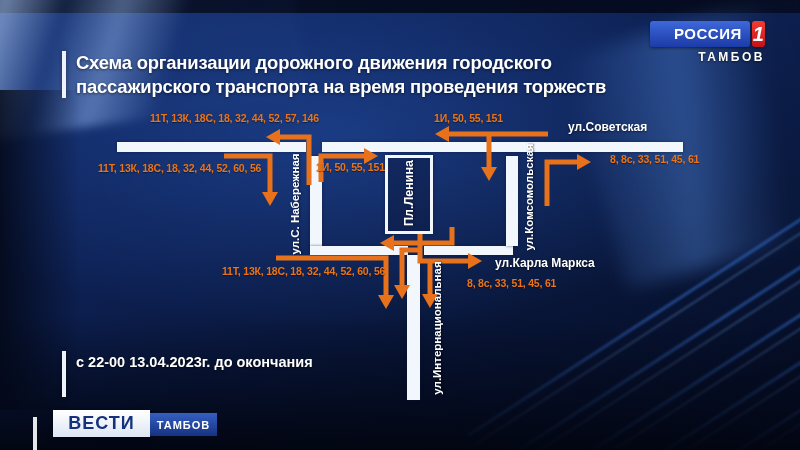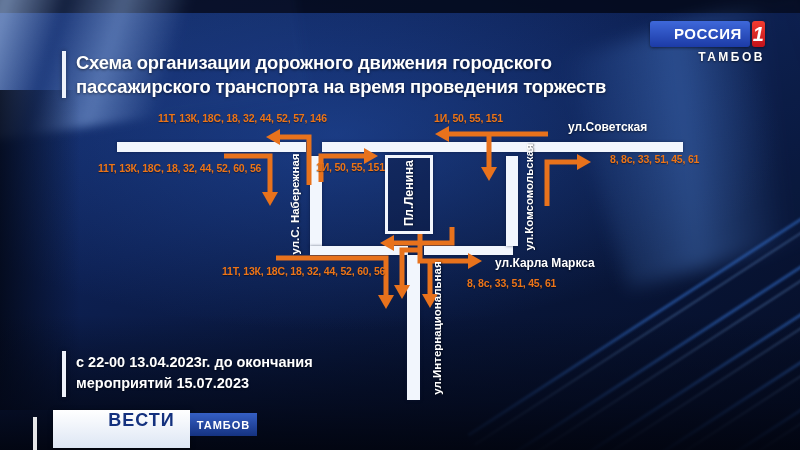--- a/index.html
+++ b/index.html
@@ -95,37 +95,36 @@
     <path d="M430,261 L430,294"></path>
     <polygon points="430,308 422,294 438,294" fill="#e8721c" stroke="none"></polygon>
   </svg>
 
   <div class="street-label" style="left:568px;top:120px;">ул.Советская</div>
   <div class="street-label" style="left:495px;top:256px;">ул.Карла Маркса</div>
   <div class="street-label vert" style="left:240px;top:198px;width:110px;font-size:11.5px;">ул.С. Набережная</div>
   <div class="street-label vert" style="left:469px;top:191px;width:120px;font-size:11.5px;">ул.Комсомольская</div>
   <div class="street-label vert" style="left:362px;top:322px;width:150px;font-size:11.5px;">ул.Интернациональная</div>
 
-  <div class="rlabel" style="left:150px;top:112px;margin-left:8px;">11Т, 13К, 18С, 18, 32, 44, 52, 57, 146</div>
+  <div class="rlabel" style="left:150px;top:112px;">11Т, 13К, 18С, 18, 32, 44, 52, 57, 146</div>
   <div class="rlabel" style="left:98px;top:162px;">11Т, 13К, 18С, 18, 32, 44, 52, 60, 56</div>
   <div class="rlabel" style="left:316px;top:161px;">1И, 50, 55, 151</div>
   <div class="rlabel" style="left:434px;top:112px;">1И, 50, 55, 151</div>
   <div class="rlabel" style="left:610px;top:153px;">8, 8с, 33, 51, 45, 61</div>
   <div class="rlabel" style="left:222px;top:265px;">11Т, 13К, 18С, 18, 32, 44, 52, 60, 56</div>
   <div class="rlabel" style="left:467px;top:277px;">8, 8с, 33, 51, 45, 61</div>
 
   <div class="title-bar" style="left:62px;top:351px;width:4px;height:46px;"></div>
   <div class="sched-text" style="left:76px;top:352px;">
     <div>с 22-00 13.04.2023г. до окончания</div>
-    <div>мероприятий 15.07.2023</div>
   </div>
 
   <div class="abs" style="left:33px;top:417px;width:4px;height:33px;background:#fff;opacity:.9;"></div>
   <div class="abs" style="left:53px;top:410px;display:flex;align-items:flex-start;">
-    <div style="width:97px;height:38px;background:linear-gradient(180deg,#ffffff,#dde6f4);display:flex;align-items:flex-start;justify-content:center;box-shadow:0 1px 4px rgba(0,0,0,.5);padding-left:40px;">
+    <div style="width:97px;height:27px;background:linear-gradient(180deg,#ffffff,#dde6f4);display:flex;align-items:center;justify-content:center;box-shadow:0 1px 4px rgba(0,0,0,.5);">
       <span style="color:#14317e;font-weight:bold;font-size:18px;letter-spacing:1px;">ВЕСТИ</span>
     </div>
     <div style="width:67px;height:23px;margin-top:3px;background:linear-gradient(180deg,rgba(58,104,214,.9),rgba(23,55,140,.9));display:flex;align-items:center;justify-content:center;">
       <span style="color:#fff;font-weight:bold;font-size:11px;letter-spacing:1px;">ТАМБОВ</span>
     </div>
   </div>
 
 </div>
 
 </body></html>

